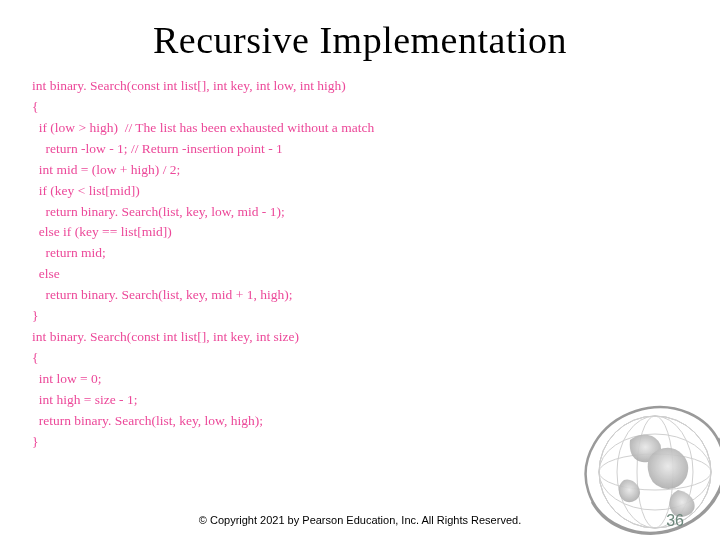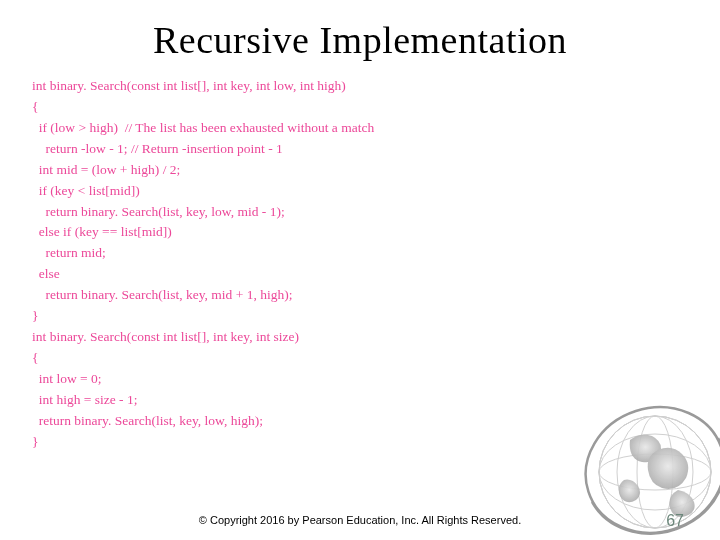--- a/index.html
+++ b/index.html
@@ -111,15 +111,15 @@
         <path d="M70 60 q10 -8 22 -4 q12 6 8 18 q-5 10 -18 8 q-14 -3 -12 -22 z"></path>
         <path d="M98 70 q14 -6 24 4 q10 10 4 24 q-8 14 -24 10 q-12 -4 -14 -18 q-2 -14 10 -20 z"></path>
         <path d="M118 110 q12 2 16 12 q3 10 -8 14 q-12 4 -16 -8 q-3 -12 8 -18 z"></path>
         <path d="M64 100 q8 -2 14 6 q5 8 -2 14 q-10 6 -16 -4 q-4 -10 4 -16 z"></path>
       </g>
 
       <path d="M32 122 A70 62 -18 0 0 158 58" stroke="#9a9a9a" stroke-width="2.5" fill="none"></path>
     </svg>
   </div>
 
-  <div class="copyright">© Copyright 2016 by Pearson Education, Inc. All Rights Reserved.</div>
-  <div class="pagenum">67</div>
+  <div class="copyright">© Copyright 2021 by Pearson Education, Inc. All Rights Reserved.</div>
+  <div class="pagenum">36</div>
 </div>
 
 </body></html>

